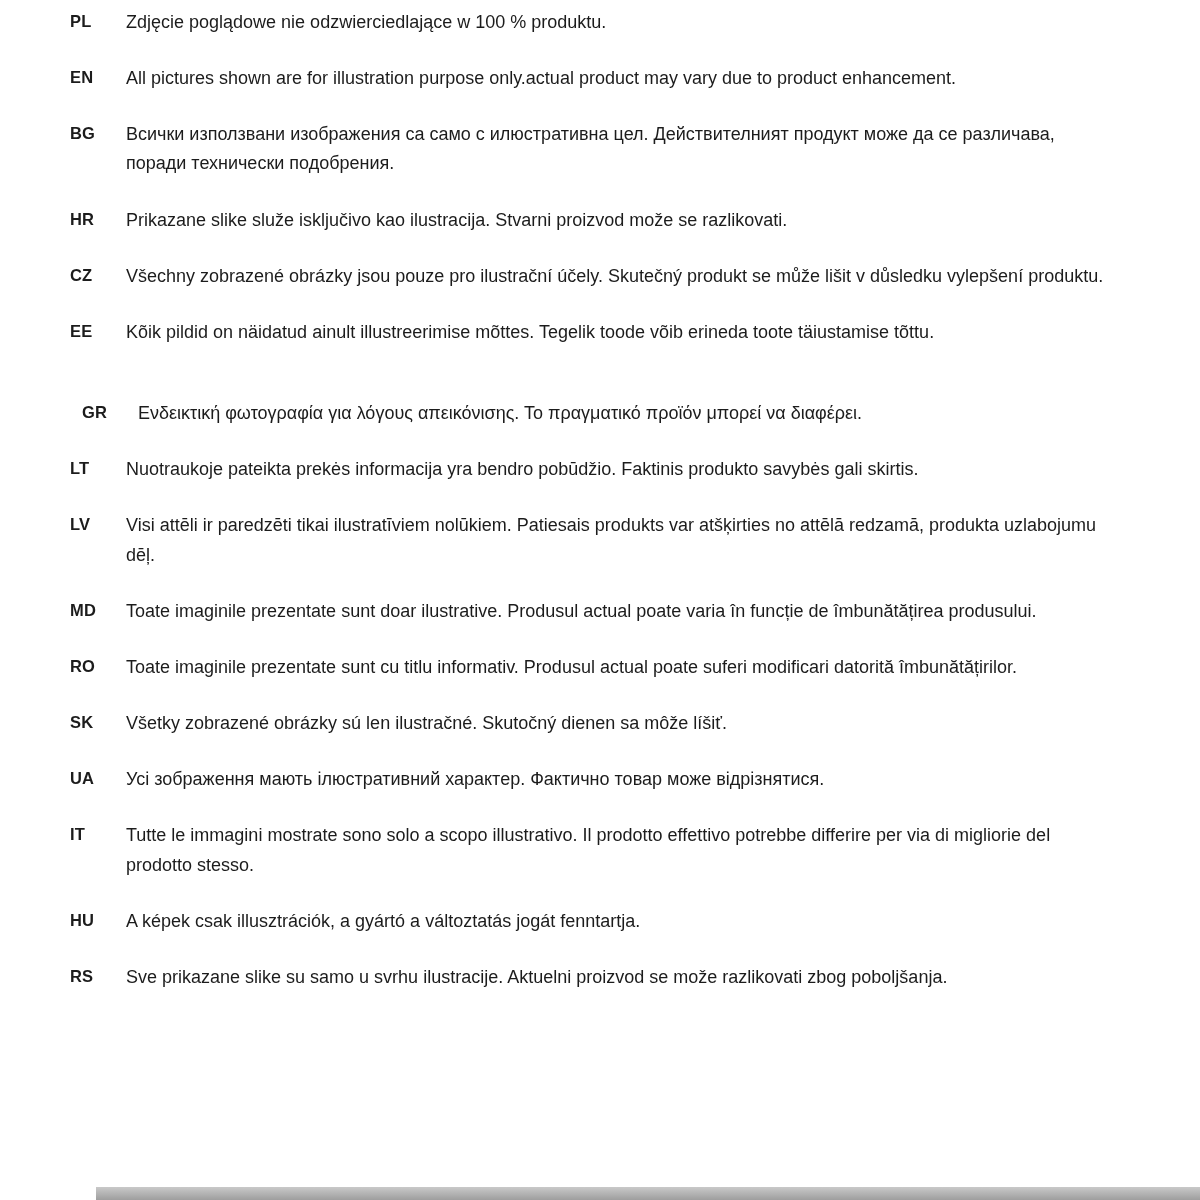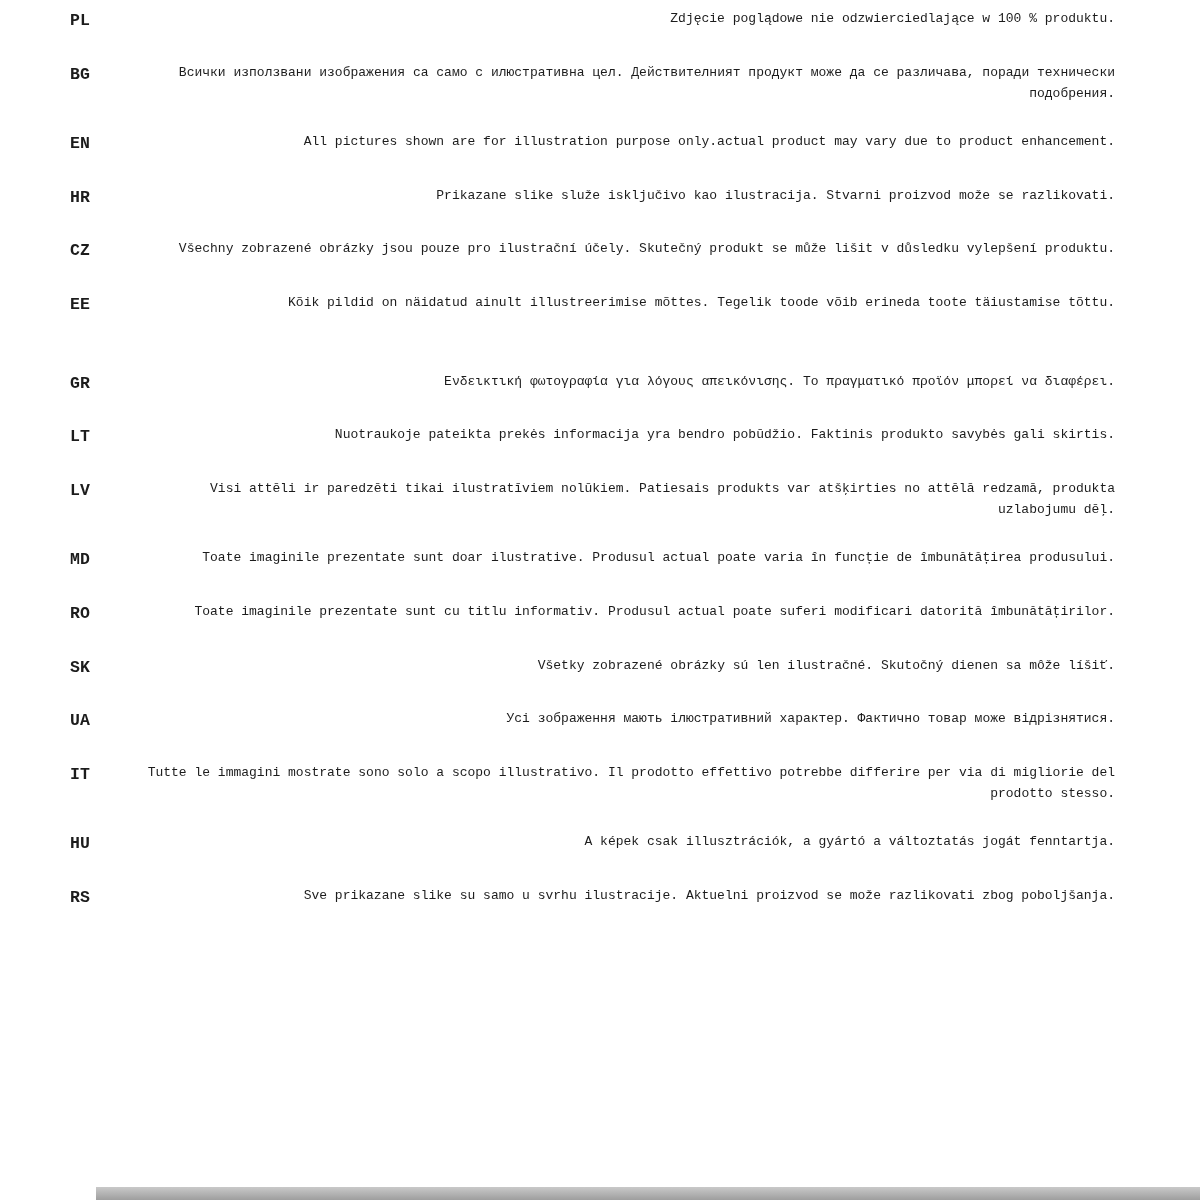--- a/index.html
+++ b/index.html
@@ -5,47 +5,47 @@
   html, body {
     margin: 0;
     padding: 0;
     background: #ffffff;
   }
   .page {
     position: relative;
     width: 1200px;
     height: 1200px;
     background: #ffffff;
-    font-family: Liberation Mono, monospace;
+    font-family: Liberation Sans, sans-serif;
     color: #1c1c1c;
     box-sizing: border-box;
     padding: 8px 85px 0 70px;
     overflow: hidden;
   }
   .row {
     display: flex;
     align-items: flex-start;
     margin-bottom: 27px;
   }
   .row.gap-before {
     margin-top: 52px;
+    margin-left: 12px;
   }
   .code {
     flex: 0 0 56px;
     font-weight: bold;
     font-size: 16.5px;
     line-height: 1.62;
     letter-spacing: 0.2px;
   }
   .text {
     flex: 1;
-    font-size: 13px;
+    font-size: 18px;
     line-height: 1.62;
     max-width: 990px;
-    text-align: right;
   }
   .bottom-bar {
     position: absolute;
     bottom: 0;
     left: 96px;
     right: 0;
     height: 13px;
     background: linear-gradient(to bottom, #c9c9c9, #9e9e9e);
   }
 </style>
@@ -53,27 +53,27 @@
 <body>
 
 <div class="page">
 
   <div class="row">
     <span class="code">PL</span>
     <span class="text">Zdjęcie poglądowe nie odzwierciedlające w 100 % produktu.</span>
   </div>
 
   <div class="row">
-    <span class="code">BG</span>
-    <span class="text">Всички използвани изображения са само с илюстративна цел. Действителният продукт може да се различава, поради технически подобрения.</span>
+    <span class="code">EN</span>
+    <span class="text">All pictures shown are for illustration purpose only.actual product may vary due to product enhancement.</span>
   </div>
 
   <div class="row">
-    <span class="code">EN</span>
-    <span class="text">All pictures shown are for illustration purpose only.actual product may vary due to product enhancement.</span>
+    <span class="code">BG</span>
+    <span class="text">Всички използвани изображения са само с илюстративна цел. Действителният продукт може да се различава, поради технически подобрения.</span>
   </div>
 
   <div class="row">
     <span class="code">HR</span>
     <span class="text">Prikazane slike služe isključivo kao ilustracija. Stvarni proizvod može se razlikovati.</span>
   </div>
 
   <div class="row">
     <span class="code">CZ</span>
     <span class="text">Všechny zobrazené obrázky jsou pouze pro ilustrační účely. Skutečný produkt se může lišit v důsledku vylepšení produktu.</span>

